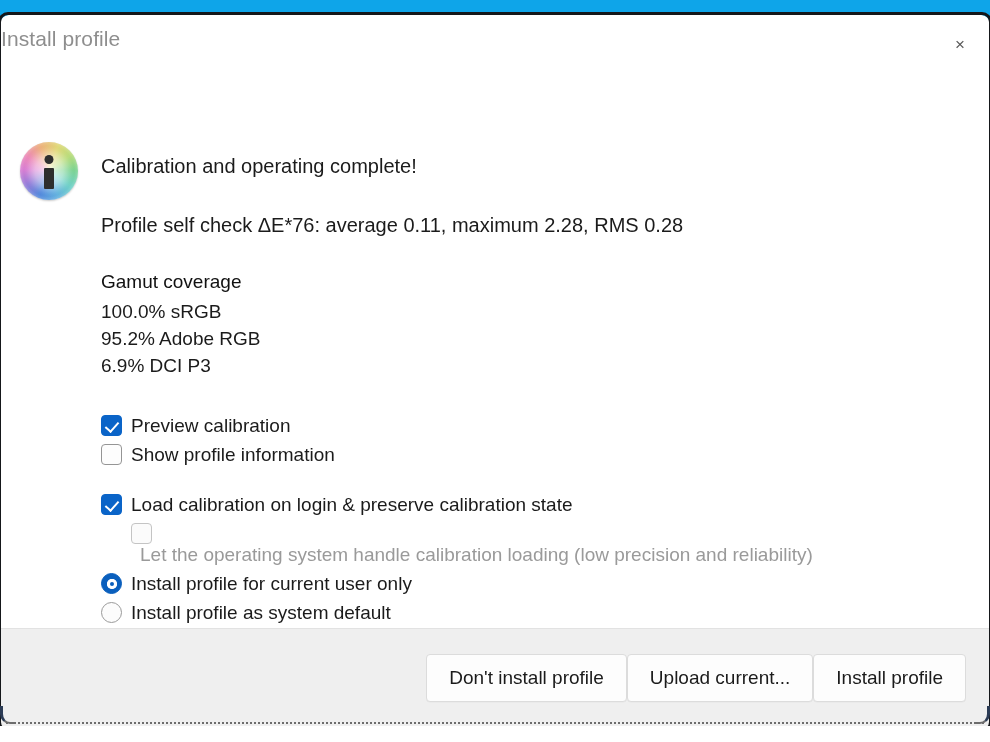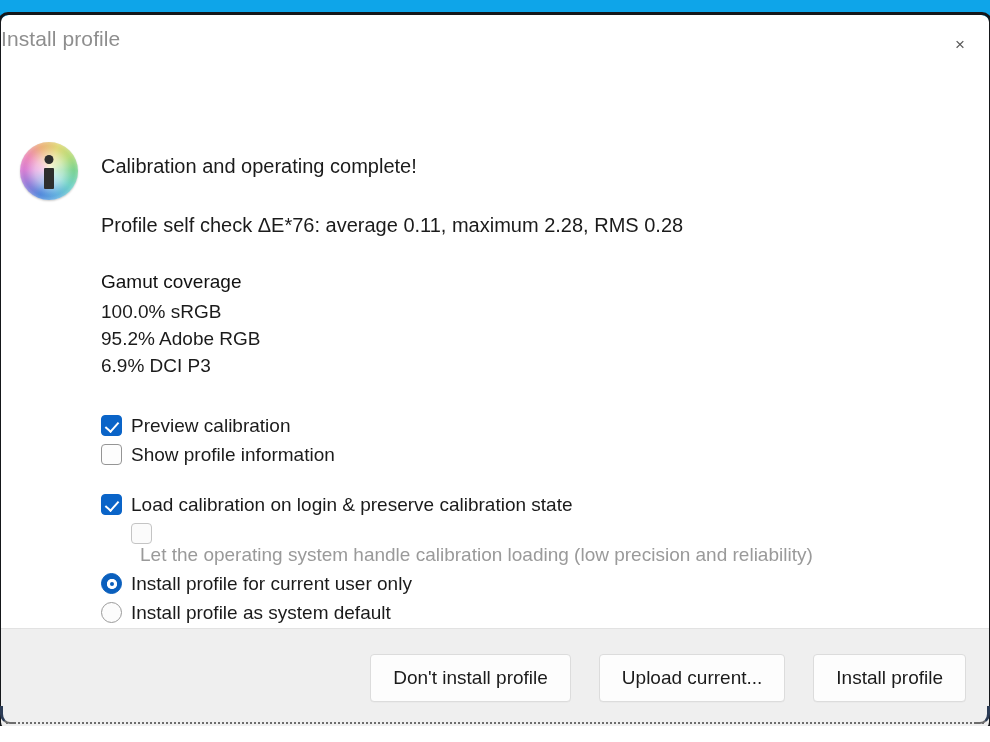--- a/index.html
+++ b/index.html
@@ -297,21 +297,21 @@
     left: 0;
     top: 613px;
     width: 990px;
     height: 99px;
     background: #efefef;
     border-top: 1px solid #e2e2e2;
     display: flex;
     align-items: center;
     justify-content: flex-end;
     padding-right: 24px;
-    gap: 28px;
+    gap: 0;
   }
   .btn {
     background: #fdfdfd;
     border: 1px solid #dcdcdc;
     border-radius: 4px;
     height: 48px;
     padding: 0 22px;
     font-family: "Liberation Sans", sans-serif;
     font-size: 19px;
     color: #1b1b1b;

